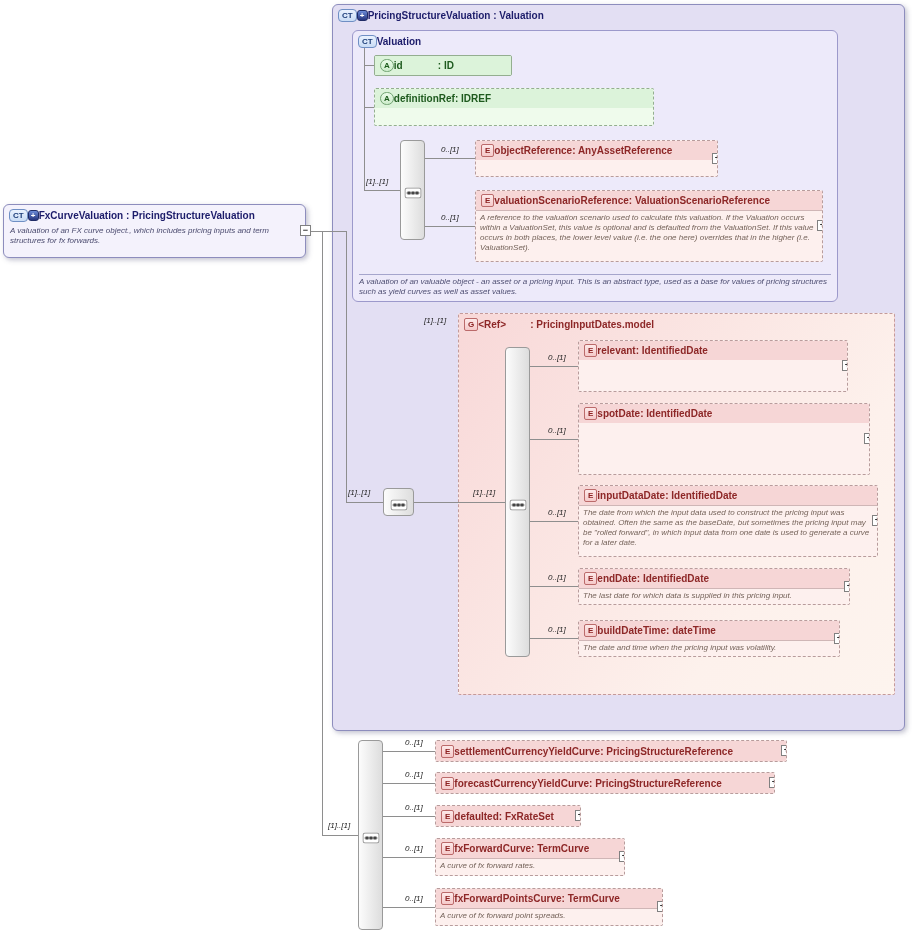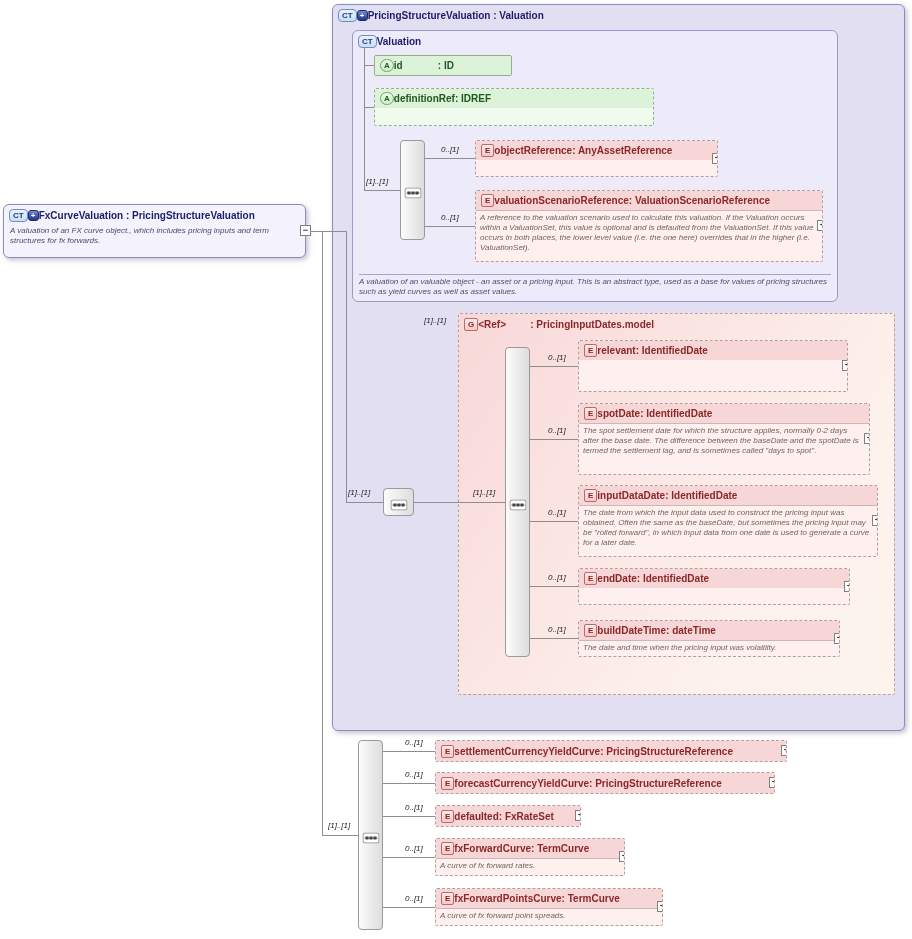--- a/index.html
+++ b/index.html
@@ -200,40 +200,40 @@
     </div>
     <span class="expand-btn">+</span>
   </div>
 
   <div class="box elem-box" style="left:578px;top:403px;width:292px;height:72px;">
     <div class="box-header">
       <span class="badge badge-e">E</span>
       <span class="elem-name">spotDate</span>
       <span class="elem-type">: IdentifiedDate</span>
     </div>
-    <div class="anno">The spot settlement date for which the structure applies, normally 0-2 days after the base date. The difference between the baseDate and the spotDate is termed the settlement lag, and is sometimes called "days to spot".</div>
     <span class="expand-btn">+</span>
   </div>
 
   <div class="box elem-box" style="left:578px;top:485px;width:300px;height:72px;">
     <div class="box-header">
       <span class="badge badge-e">E</span>
       <span class="elem-name">inputDataDate</span>
       <span class="elem-type">: IdentifiedDate</span>
     </div>
     <div class="anno">The date from which the input data used to construct the pricing input was obtained. Often the same as the baseDate, but sometimes the pricing input may be "rolled forward", in which input data from one date is used to generate a curve for a later date.</div>
     <span class="expand-btn">+</span>
   </div>
 
   <div class="box elem-box" style="left:578px;top:568px;width:272px;height:37px;">
     <div class="box-header">
       <span class="badge badge-e">E</span>
       <span class="elem-name">endDate</span>
       <span class="elem-type">: IdentifiedDate</span>
     </div>
+    <div class="anno">The last date for which data is supplied in this pricing input.</div>
     <span class="expand-btn">+</span>
   </div>
 
   <div class="box elem-box" style="left:578px;top:620px;width:262px;height:37px;">
     <div class="box-header">
       <span class="badge badge-e">E</span>
       <span class="elem-name">buildDateTime</span>
       <span class="elem-type">: dateTime</span>
     </div>
     <div class="anno">The date and time when the pricing input was volatility.</div>

